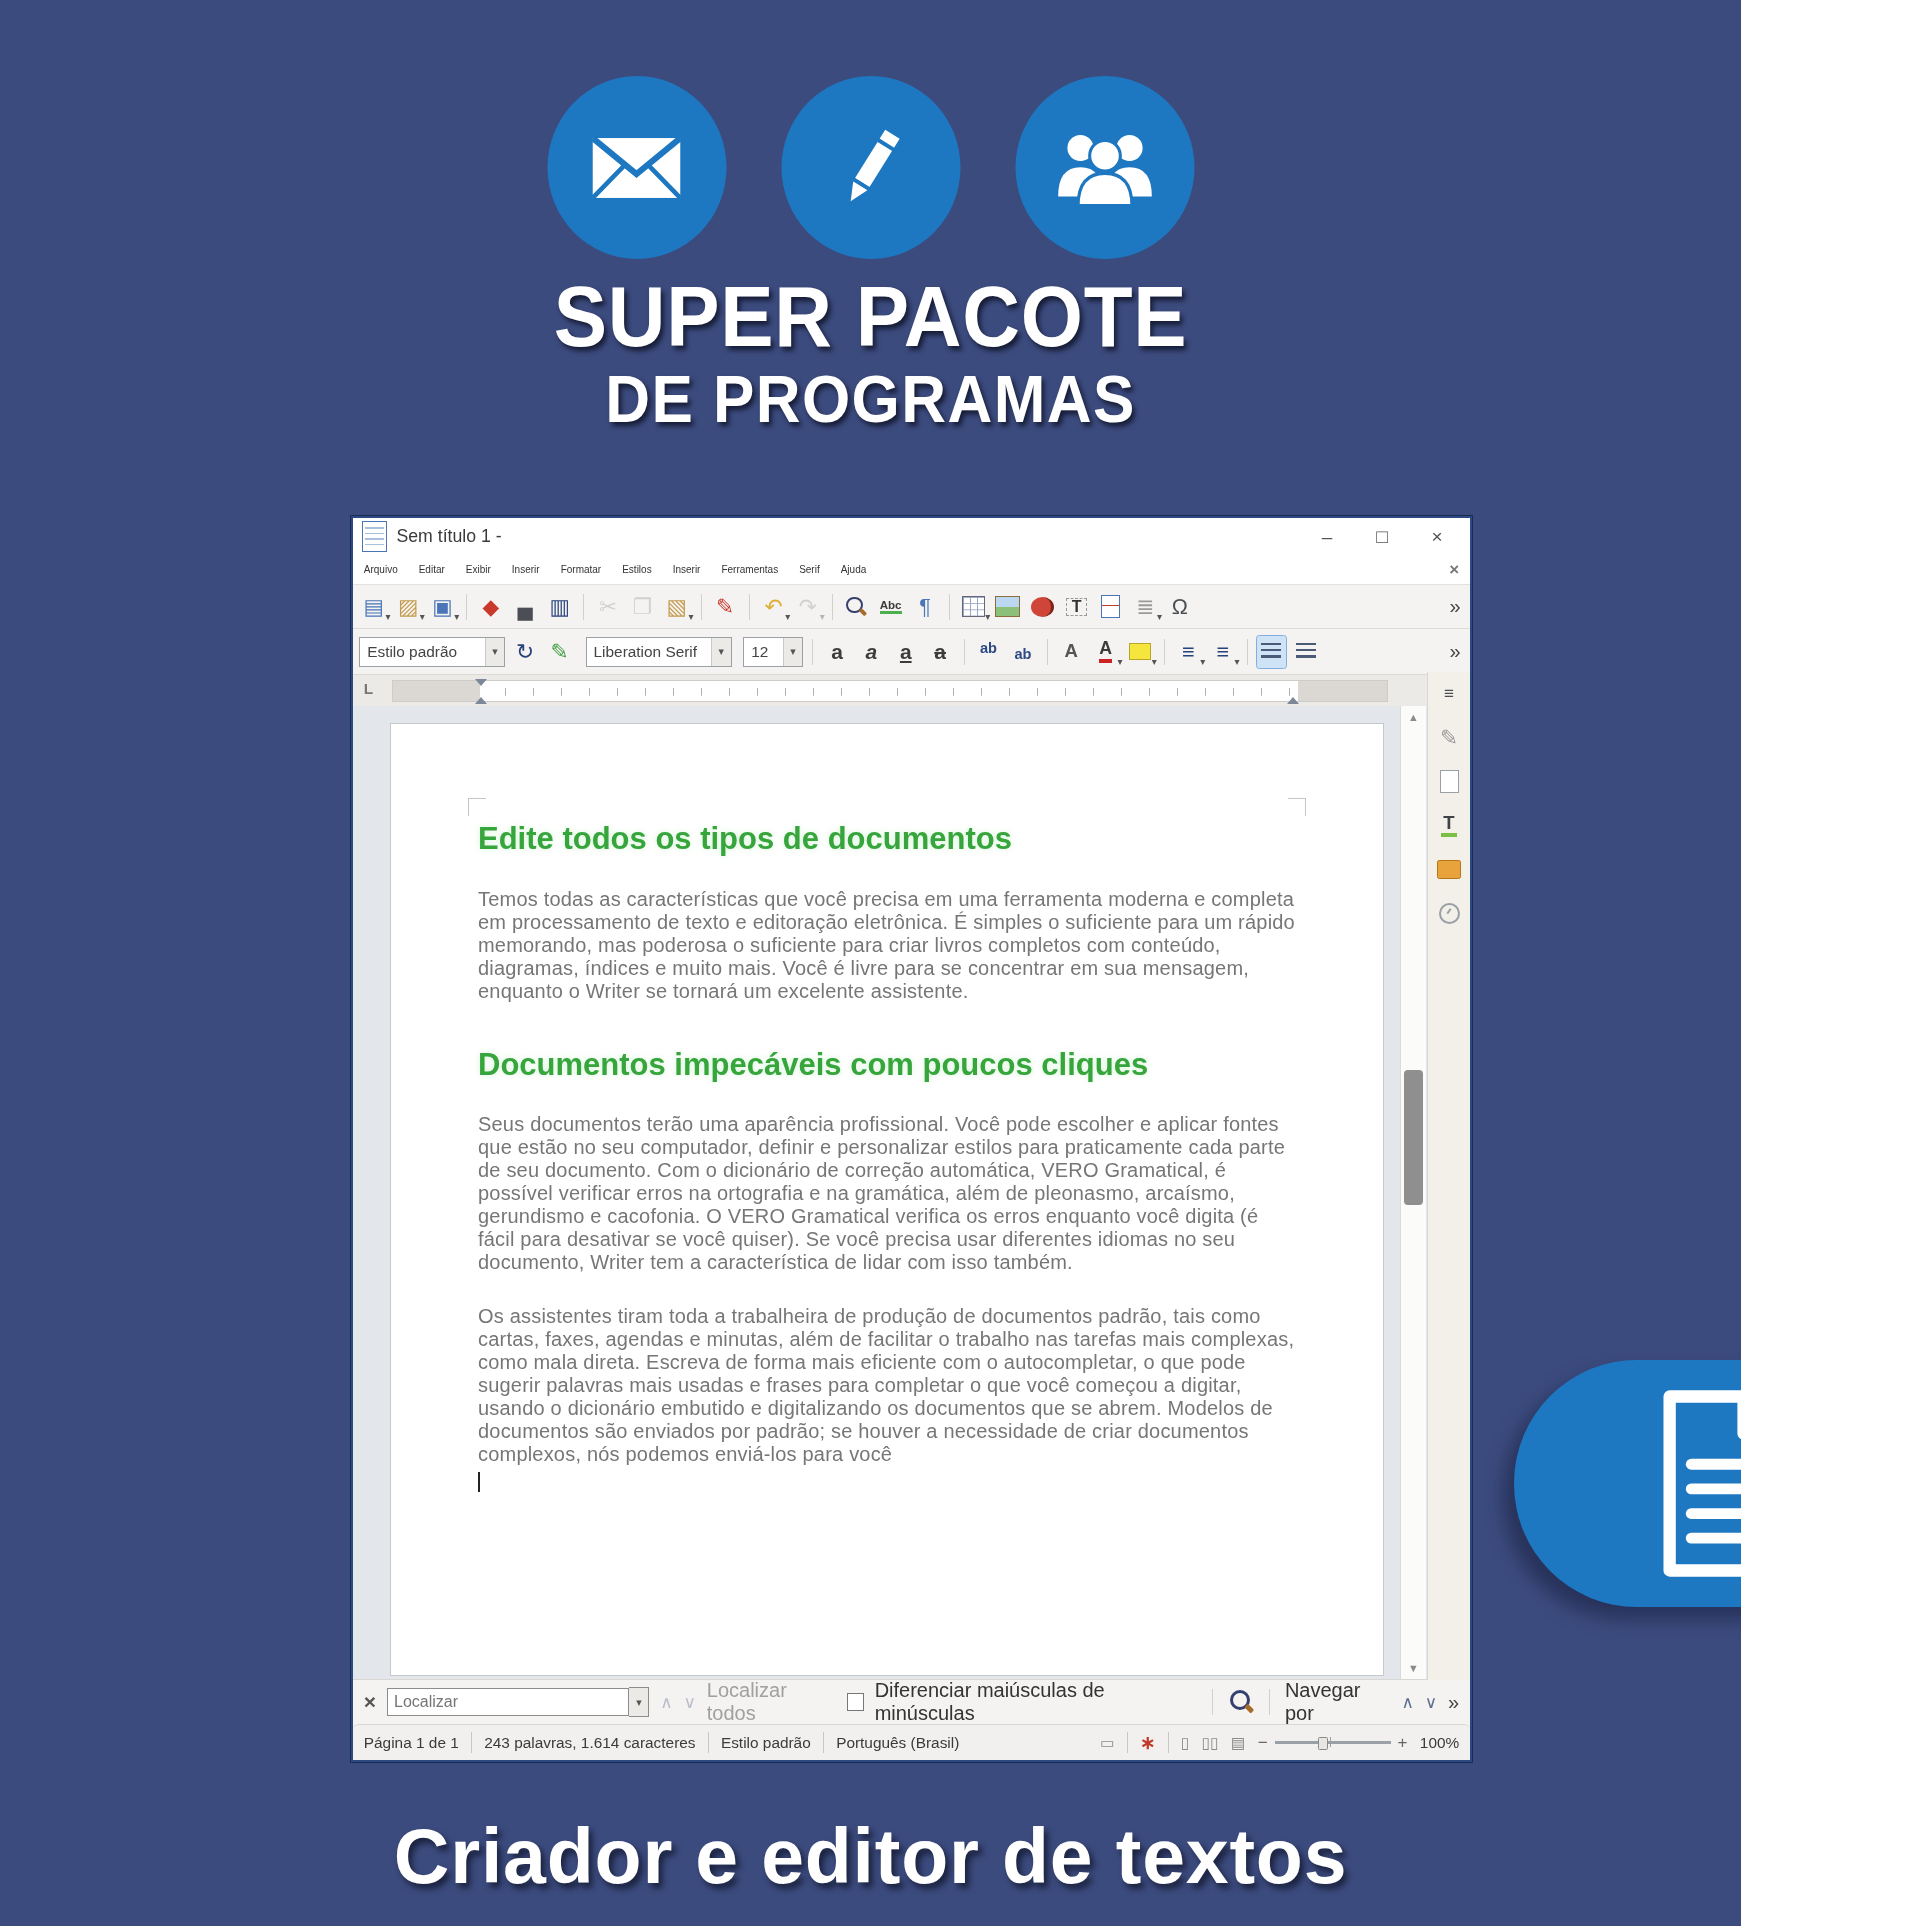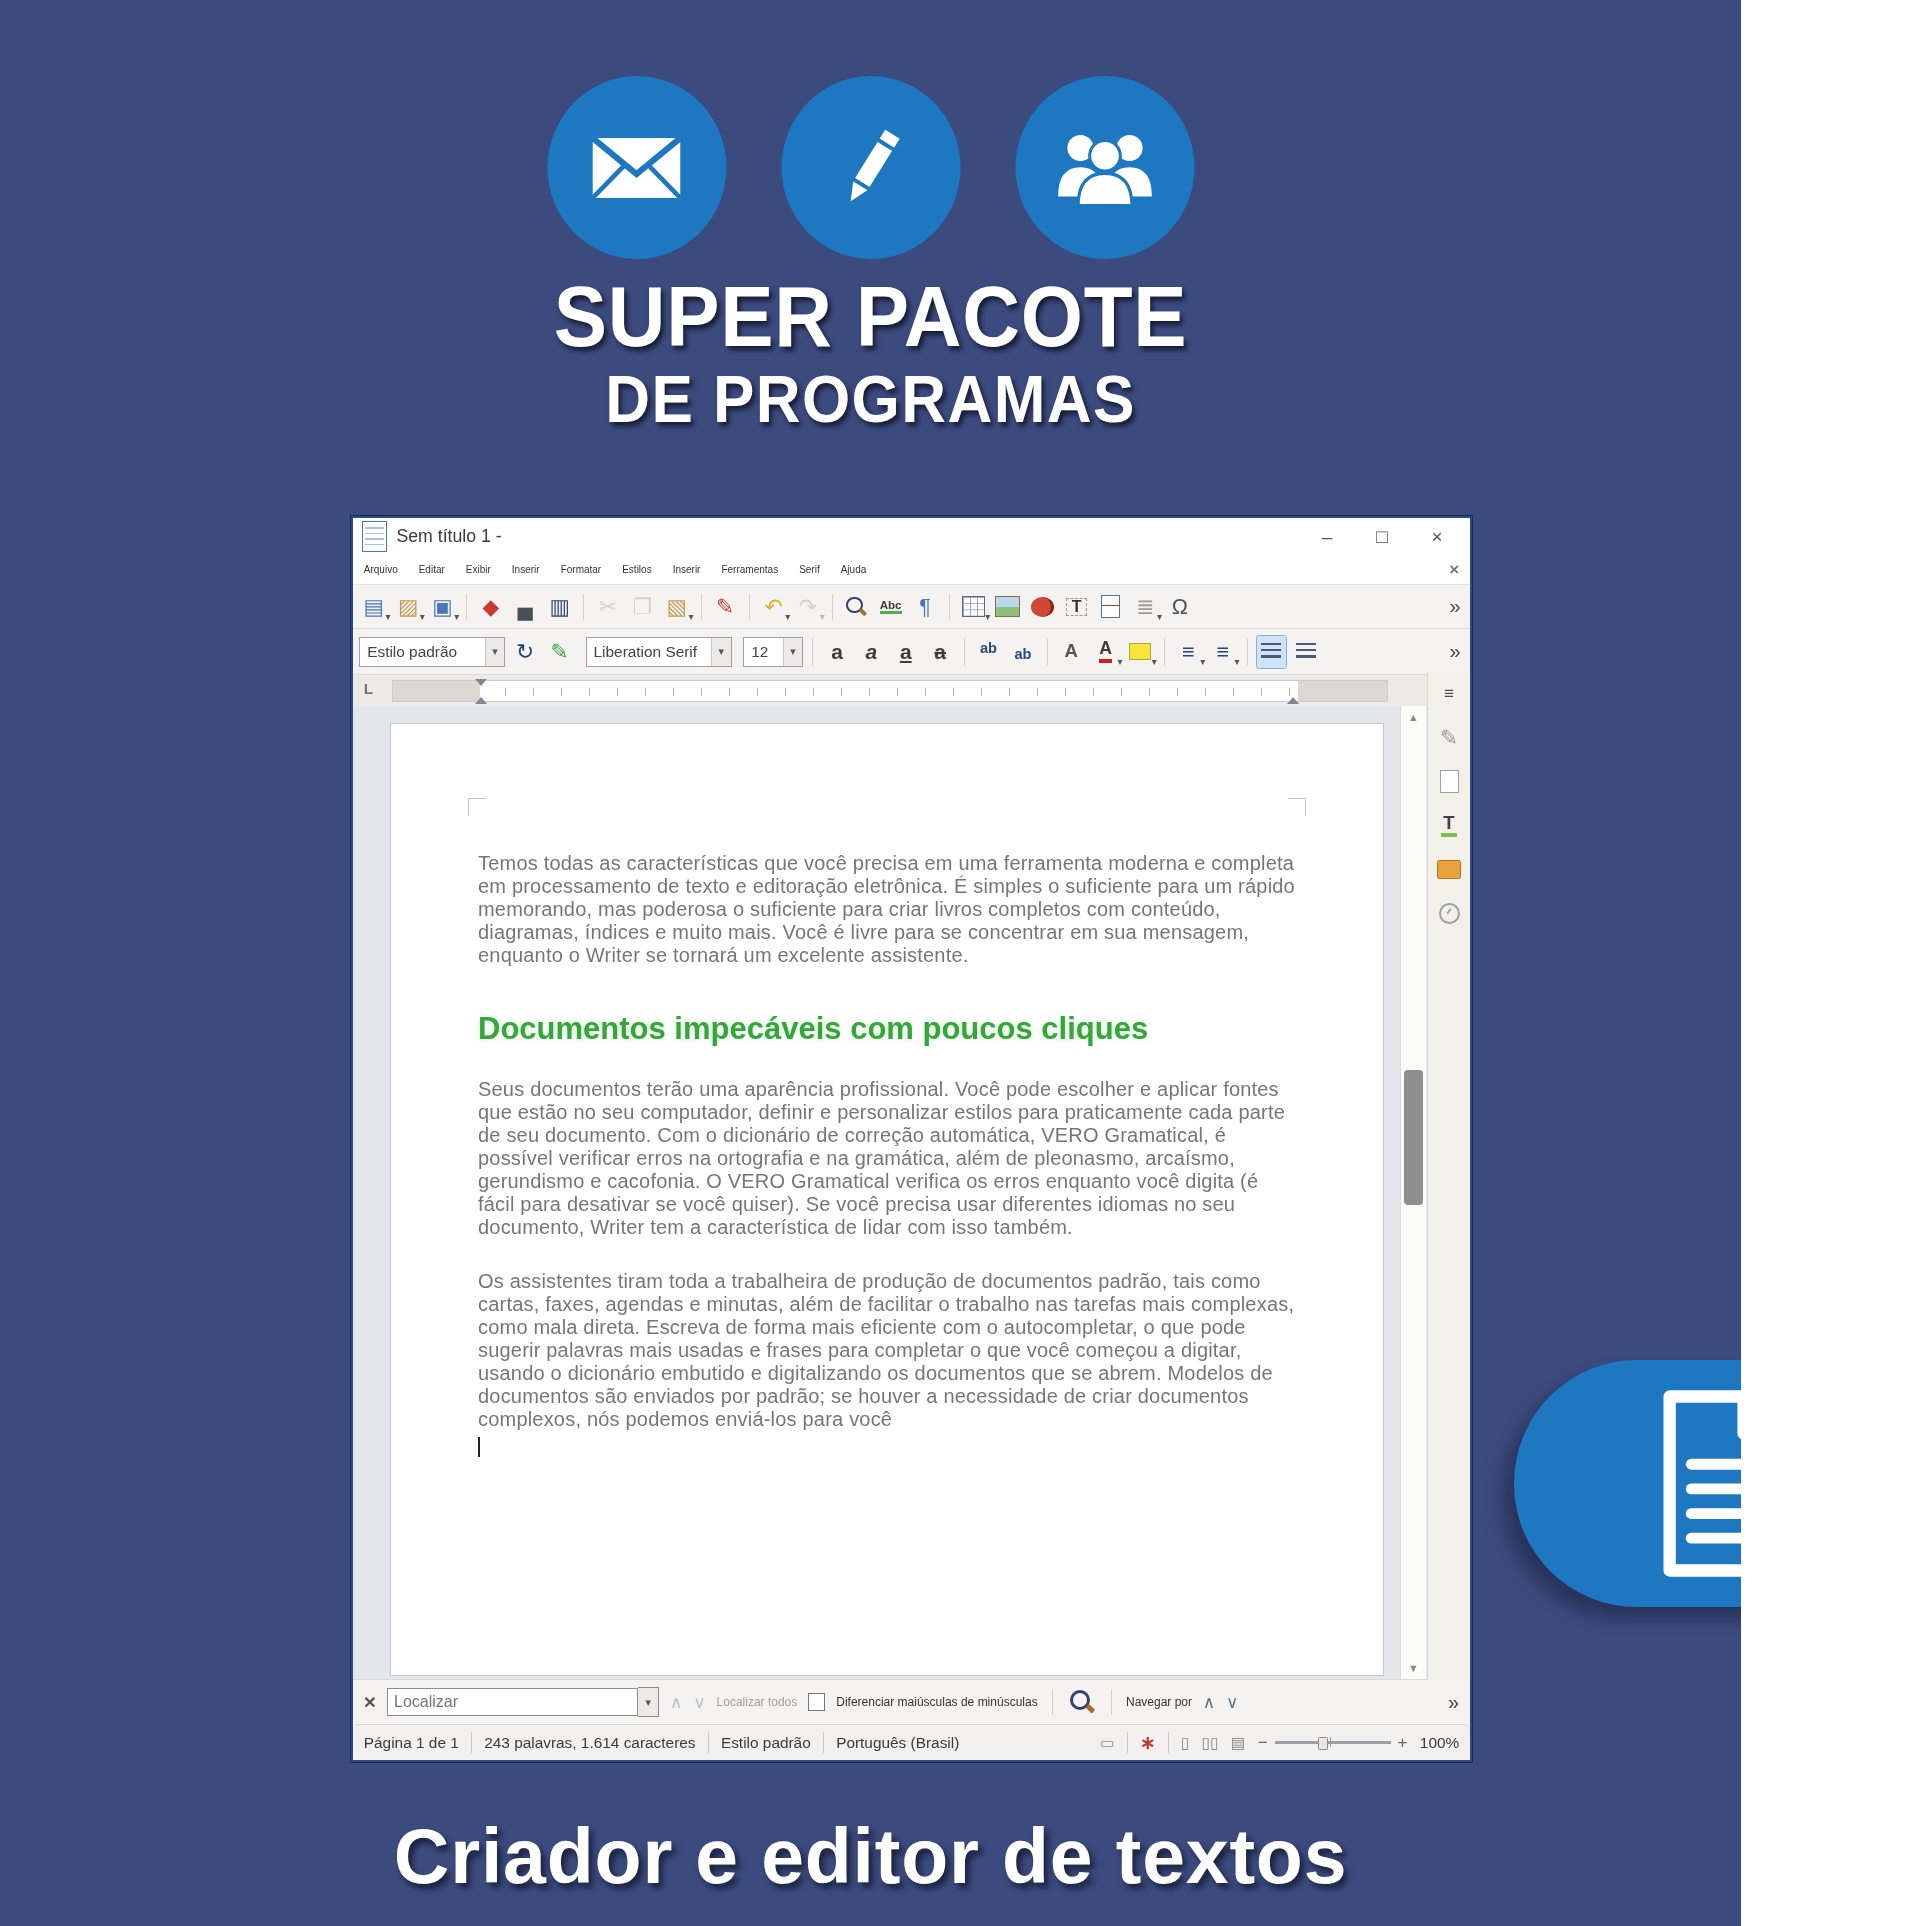--- a/index.html
+++ b/index.html
@@ -94,21 +94,21 @@
   .vthumb{position:absolute;left:3.1px;width:19px;top:364px;height:135px;background:#8f8f8f;border-radius:3.9px;}
   .sidestrip{position:absolute;right:0;top:154px;bottom:80px;width:43px;background:#f3f0ea;border-left:0.8px solid #d9d7d3;display:flex;flex-direction:column;align-items:center;padding-top:7.7px;gap:16px;z-index:3;box-sizing:border-box;}
   .sidestrip .tbi{min-width:28px;height:28px;}
 
   .findbar{height:44px;background:#f4f3f1;border-top:0.8px solid #d9d7d3;display:flex;align-items:center;padding:0 10.8px;gap:10.8px;flex:0 0 auto;}
   .fb-close{color:#555;font-weight:bold;font-size:21px;}
   .fb-input{width:237px;height:26px;border:0.8px solid #8c8c8c;background:#fff;font-size:16px;color:#444;padding:0 6.2px;font-family:"Liberation Sans",sans-serif;}
   .fb-combo-arrow{width:20px;height:28px;border:0.8px solid #8c8c8c;border-left:none;background:#eceae7;display:flex;align-items:center;justify-content:center;color:#555;font-size:10.8px;margin-left:-10.8px;}
   .fb-nav{font-size:17px;color:#5f6f8f;}
   .fb-dim{opacity:.4;}
-  .fb-label{font-size:12px;color:#333;text-align:center;}
+  .fb-label{font-size:20px;color:#333;}
   .fb-label.dim-label{color:#a0a0a0;}
   .checkbox{width:15.4px;height:15.4px;border:1.5px solid #777;background:#fff;}
   .fb-mag{position:relative;width:28px;height:28px;}
   .fb-mag::before{content:"";position:absolute;left:2.3px;top:2.3px;width:14px;height:14px;border:3.1px solid #35406e;border-radius:50%;}
   .fb-mag::after{content:"";position:absolute;left:17.7px;top:17.7px;width:8.5px;height:4.6px;background:#a86a28;transform:rotate(45deg);border-radius:1.5px;}
   .fb-overflow{margin-left:auto;color:#444;font-size:20px;}
 
   .statusbar{height:35px;background:#f1f0ee;border-top:0.8px solid #d9d7d3;display:flex;align-items:center;padding:0 10.8px;font-size:15.4px;color:#3b3b3b;gap:12.3px;flex:0 0 auto;border-radius:6px;}
   .ssep{width:0.8px;height:21.6px;background:#c9c7c3;}
   .st-ico{color:#8a8a8a;font-size:15.4px;}
@@ -354,20 +354,21 @@
         <span class="tri tri-bot"></span>
         <span class="tri tri-right"></span>
       </div>
     </div>
 
     <div class="docarea">
       <div class="page">
         <span class="cm cm-tl"></span>
         <span class="cm cm-tr"></span>
 
+        <h2 class="doc-h"><span>Edite todos os tipos de documentos</span></h2>
         <p class="doc-p">Temos todas as características que você precisa em uma ferramenta moderna e completa em processamento de texto e editoração eletrônica. É simples o suficiente para um rápido memorando, mas poderosa o suficiente para criar livros completos com conteúdo, diagramas, índices e muito mais. Você é livre para se concentrar em sua mensagem, enquanto o Writer se tornará um excelente assistente.</p>
 
         <h2 class="doc-h mt-sec"><span>Documentos impecáveis com poucos cliques</span></h2>
         <p class="doc-p">Seus documentos terão uma aparência profissional. Você pode escolher e aplicar fontes que estão no seu computador, definir e personalizar estilos para praticamente cada parte de seu documento. Com o dicionário de correção automática, VERO Gramatical, é possível verificar erros na ortografia e na gramática, além de pleonasmo, arcaísmo, gerundismo e cacofonia. O VERO Gramatical verifica os erros enquanto você digita (é fácil para desativar se você quiser). Se você precisa usar diferentes idiomas no seu documento, Writer tem a característica de lidar com isso também.</p>
 
         <p class="doc-p">Os assistentes tiram toda a trabalheira de produção de documentos padrão, tais como cartas, faxes, agendas e minutas, além de facilitar o trabalho nas tarefas mais complexas, como mala direta. Escreva de forma mais eficiente com o autocompletar, o que pode sugerir palavras mais usadas e frases para completar o que você começou a digitar, usando o dicionário embutido e digitalizando os documentos que se abrem. Modelos de documentos são enviados por padrão; se houver a necessidade de criar documentos complexos, nós podemos enviá-los para você</p>
 
         <div class="caret"></div>
       </div>
 

